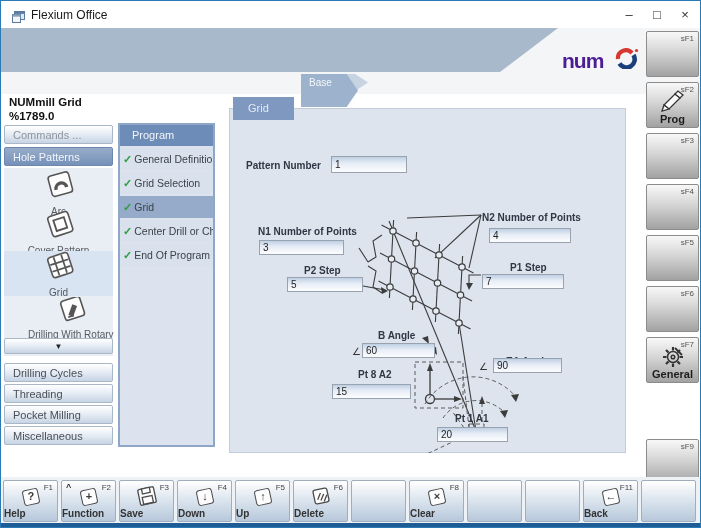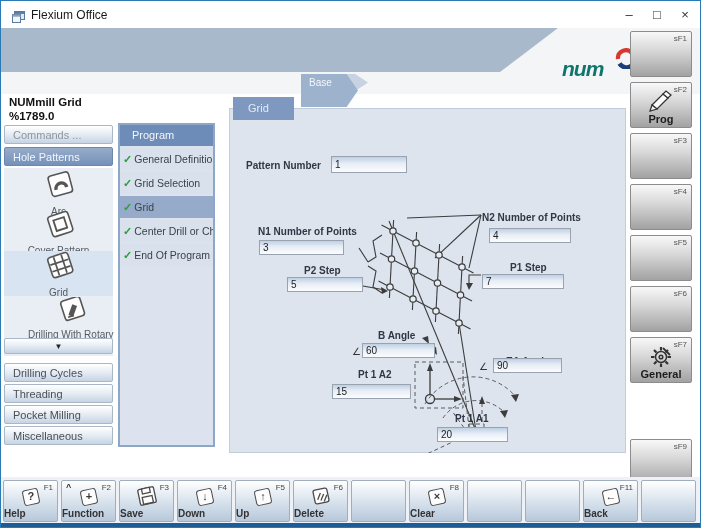--- a/index.html
+++ b/index.html
@@ -6,21 +6,21 @@
   *{box-sizing:border-box;font-family:"Liberation Sans", sans-serif;}
   .window{position:relative;width:701px;height:528px;background:#ffffff;border:1px solid #2a7ab5;overflow:hidden;}
   
   .titlebar{position:absolute;left:0;top:0;width:100%;height:27px;background:#ffffff;}
   .tb-title{position:absolute;left:30px;top:7px;font-size:12px;color:#1a1a1a;white-space:nowrap;}
   .tb-ico{position:absolute;left:11px;top:8px;}
   .win-btn{position:absolute;top:0;width:28px;height:27px;text-align:center;line-height:27px;font-size:13px;color:#333;}
   
   .header-bg{position:absolute;left:0;top:27px;width:100%;height:66px;background:#f3f5f7;}
   .band{position:absolute;left:0;top:27px;width:557px;height:44px;background:#a9b9cc;clip-path:polygon(0 0,100% 0,calc(100% - 58px) 100%,0 100%);}
-  .logo-text{position:absolute;left:561px;top:56px;font-size:21px;font-weight:bold;font-style:italic;letter-spacing:-1px;color:#0f766e;}
+  .logo-text{position:absolute;left:561px;top:48px;font-size:21px;font-weight:bold;letter-spacing:-1px;color:#4c1d95;}
   .logo-mark{position:absolute;left:614px;top:46px;}
   .crumb-shadow{position:absolute;left:303px;top:73px;width:64px;height:17px;background:#c7d3e1;clip-path:polygon(0 0,80% 0,100% 50%,80% 100%,0 100%);}
   .crumb{position:absolute;left:300px;top:73px;width:57px;height:33px;background:#9db2cd;color:#f4f7fa;font-size:10px;line-height:17px;padding-left:8px;clip-path:polygon(0 0,80% 0,100% 50%,80% 100%,0 100%);}
   .prog-name{position:absolute;left:8px;top:95px;font-size:11.5px;font-weight:bold;color:#111;}
   .prog-num{position:absolute;left:8px;top:109px;font-size:11.5px;font-weight:bold;color:#111;}
   
   .lbtn{position:absolute;left:3px;width:109px;height:19px;font-size:11px;line-height:18px;padding-left:8px;
         background:linear-gradient(180deg,#ffffff 0%,#e8eef5 45%,#c6d4e4 100%);border:1px solid #aab7c6;border-radius:2px;color:#4a4f57;}
   .lbtn.dim{color:#8d949e;}
   .lbtn.sel{background:linear-gradient(180deg,#97acc9 0%,#7691b9 100%);border:1px solid #6d87ae;color:#f2f6fb;}
@@ -38,21 +38,21 @@
   .chk{color:#2f9e3f;font-weight:bold;margin-right:2px;font-size:11px;}
   
   .main-tab{position:absolute;left:232px;top:96px;width:61px;height:23px;background:#7e98c0;color:#e4ebf4;font-size:11px;line-height:23px;padding-left:15px;z-index:3;}
   .main-panel{position:absolute;left:228px;top:107px;width:397px;height:345px;background:#dde4ee;border:1px solid #c2cddc;}
   .diagram{position:absolute;left:228px;top:107px;z-index:1;}
   .flabel{position:absolute;font-size:10px;font-weight:bold;color:#2f3744;white-space:nowrap;z-index:4;}
   .finput{position:absolute;height:15px;font-size:10px;line-height:14px;padding-left:3px;color:#222;z-index:4;
           background:linear-gradient(180deg,#bfd0e4 0%,#e8eef6 45%,#fbfcfe 100%);border:1px solid #98a3af;}
   .agl{position:absolute;font-size:10px;color:#333;z-index:4;}
   
-  .sk{position:absolute;left:629px;width:62px;height:46px;border:1px solid #8c8c8c;border-radius:2px;
+  .sk{position:absolute;left:645px;width:53px;height:46px;border:1px solid #8c8c8c;border-radius:2px;
       background:linear-gradient(180deg,#f8f8f8 0%,#d9d9d9 40%,#a2a2a2 100%);padding-left:16px;}
   .sk-key{position:absolute;top:2px;right:4px;font-size:8px;color:#555;}
   .sk-label{position:absolute;bottom:2px;left:0;width:100%;text-align:center;font-size:11px;font-weight:bold;color:#1c1c1c;}
   .sk-ico{position:absolute;top:6px;left:0;width:100%;text-align:center;}
   
   .toolbar-bg{position:absolute;left:0;top:476px;width:100%;height:46px;background:#eef1f5;}
   .tbtn{position:absolute;top:479px;width:55px;height:42px;border:1px solid #9fadbc;border-radius:2px;
         background:linear-gradient(180deg,#ffffff 0%,#dde6ef 45%,#b7c8db 100%);}
   .tbtn-key{position:absolute;top:2px;right:4px;font-size:8px;color:#444;}
   .tbtn-caret{position:absolute;top:1px;left:4px;font-size:9px;font-weight:bold;color:#333;}
@@ -261,21 +261,21 @@
   <div class="finput" style="left:481px;top:273px;width:82px;">7</div>
 
   <div class="flabel" style="left:377px;top:329px;">B Angle</div>
   <span class="agl" style="left:351px;top:345px;">∠</span>
   <div class="finput" style="left:361px;top:342px;width:73px;">60</div>
 
   <div class="flabel" style="left:505px;top:355px;">EA Angle</div>
   <span class="agl" style="left:478px;top:360px;">∠</span>
   <div class="finput" style="left:492px;top:357px;width:69px;">90</div>
 
-  <div class="flabel" style="left:357px;top:368px;">Pt 1 A2</div>
+  <div class="flabel" style="left:357px;top:368px;">Pt 8 A2</div>
   <div class="finput" style="left:331px;top:383px;width:79px;">15</div>
 
   <div class="flabel" style="left:454px;top:412px;">Pt 1 A1</div>
   <div class="finput" style="left:436px;top:426px;width:71px;">20</div>
 
   <div class="sk" style="top:30px;">
       <span class="sk-key">sF1</span>
     </div>
   <div class="sk" style="top:81px;">
     <span class="sk-key">sF2</span>

